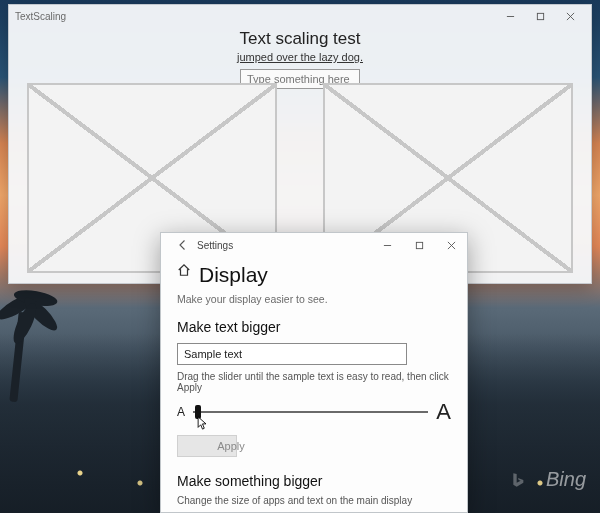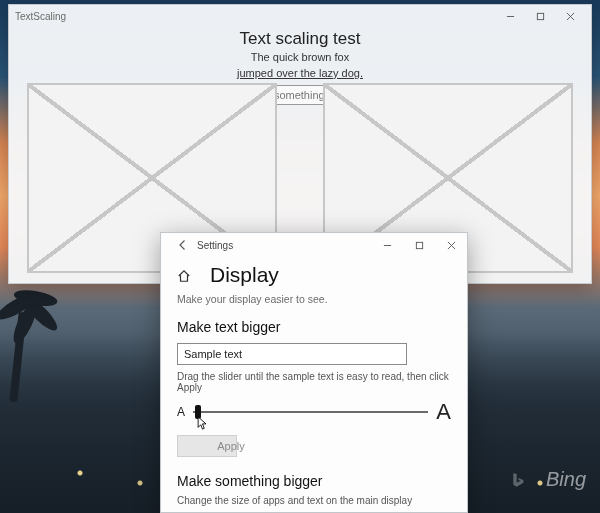--- a/index.html
+++ b/index.html
@@ -62,21 +62,21 @@
     background:#fdfdfd; border:1px solid rgba(120,130,140,.45);
     box-shadow:0 6px 24px rgba(0,0,0,.35);
     display:flex; flex-direction:column;
   }
   .titlebar2 { height:24px; display:flex; align-items:center; font-size:10px; color:#444;padding-left:8px;}
   .tb2-back { width:28px; display:flex; align-items:center; justify-content:center; color:#555;}
   .tb2-title { flex:1; }
   .tb2-sys { display:flex;}
   .tb2-sys .sysbtn{ width:32px; height:24px;}
   .win2-body { padding:4px 16px 10px 16px; overflow:hidden; flex:1;}
-  .crumb { display:flex; align-items:flex-end; gap:19px; margin-top:2px;}
+  .crumb { display:flex; align-items:flex-start; gap:8px; margin-top:2px;}
   .crumb-h { font-size:21px; font-weight:400; color:#111;}
   .homeicon svg{width:14px;height:14px; color:#333;}
   .lead { font-size:10.5px; color:#6b6b6b; margin-top:6px;}
   .section-h { font-size:14px; color:#111; margin-top:14px; font-weight:400;}
   .sample { margin-top:8px; width:230px; border:1px solid #8a8a8a; padding:4px 6px; font-size:11px; color:#222; background:#fff;}
   .hint { font-size:10px; color:#555; margin-top:6px;}
   .slider-row { display:flex; align-items:center; gap:8px; margin-top:6px;}
   .sA-small{ font-size:12px; color:#222;}
   .sA-big{ font-size:22px; color:#222;}
   .slider {
@@ -126,21 +126,20 @@
           </svg>
       </div>
       <div class="sysbtn">
         <svg viewBox="0 0 10 10">
             <path d="M1 1l8 8M9 1l-8 8" stroke="currentColor" stroke-width="1"></path>
           </svg>
       </div>
     </div>
     <div class="win1-body">
       <div class="heading">Text scaling test</div>
-      <div class="subline">The quick brown fox</div>
       <div class="subline" style="text-decoration:underline;">jumped over the lazy dog.</div>
       <input class="typebox" placeholder="Type something here" style="">
       <div class="imgph left"></div>
       <div class="imgph right"></div>
     </div>
   </div>
 
   <div class="win2">
     <div class="titlebar2">
       <div class="tb2-back">

